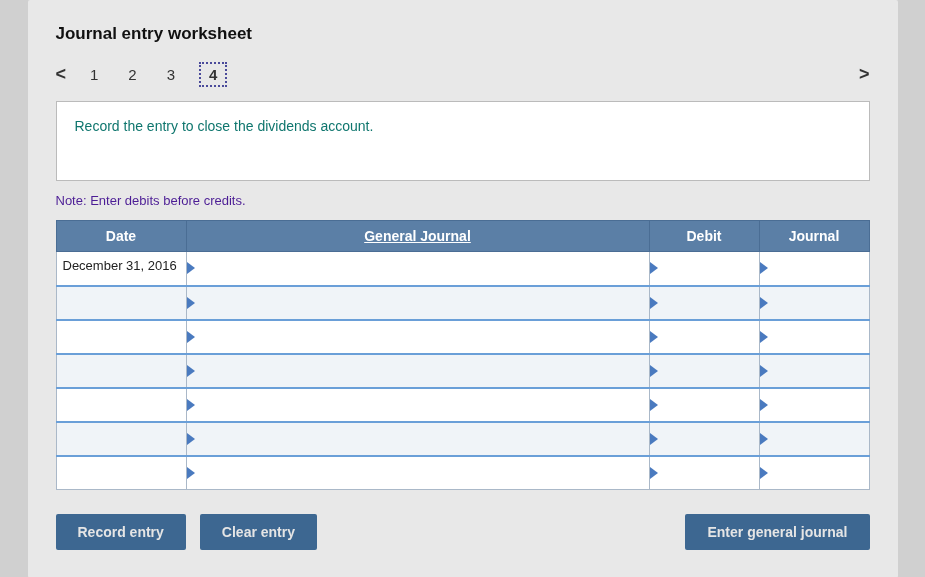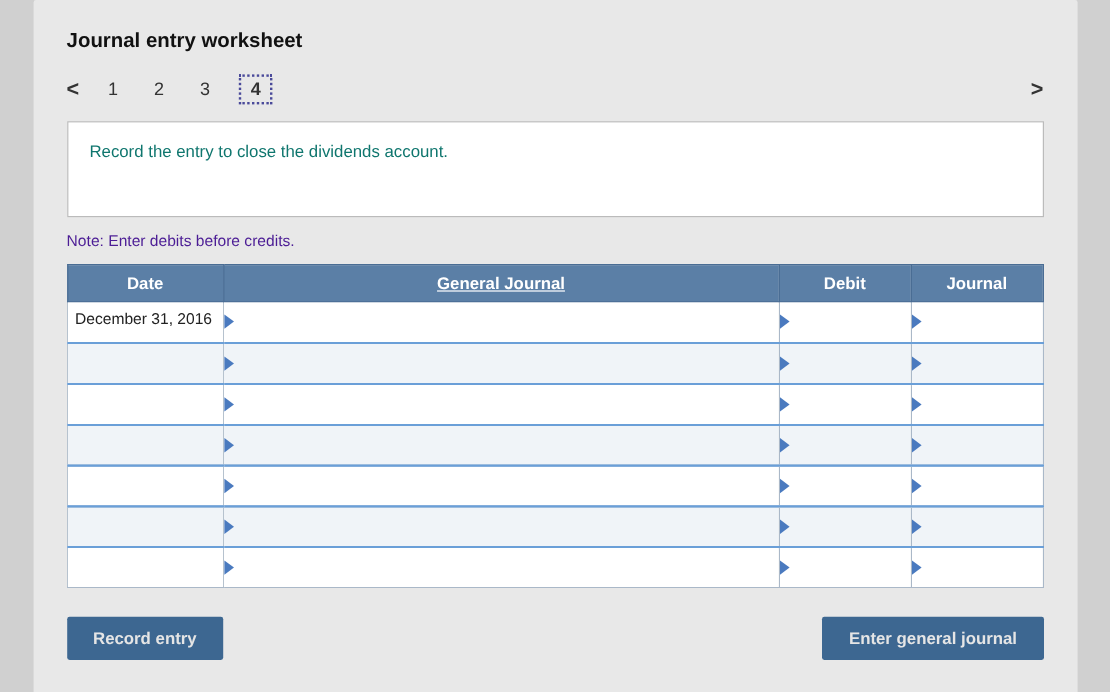--- a/index.html
+++ b/index.html
@@ -328,16 +328,17 @@
         <td class="cell-with-pointer">
           <span class="cell-pointer"></span>
           <input class="cell-input" type="text" style="">
         </td>
       </tr>
     </tbody>
   </table>
 
   <div class="buttons-row">
     <button class="btn">Record entry</button>
+    <button class="btn">Clear entry</button>
     <button class="btn btn-right">Enter general journal</button>
   </div>
 
 </div>
 
 </body></html>

